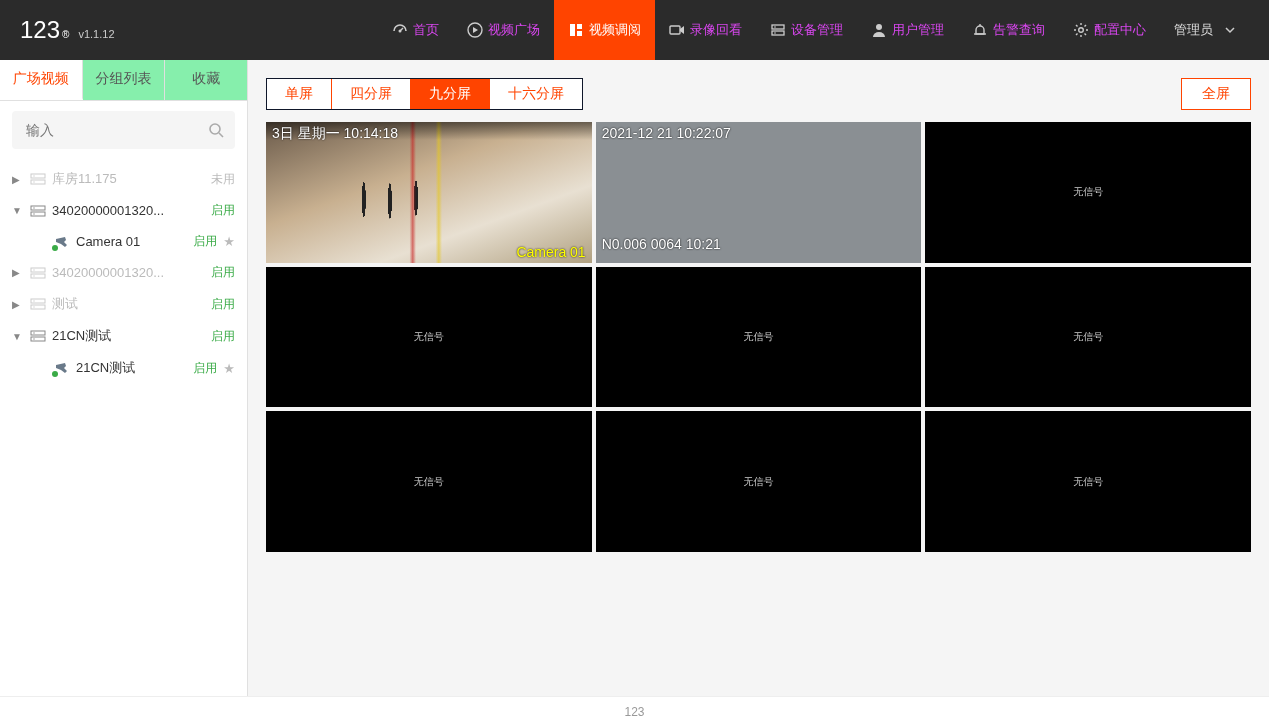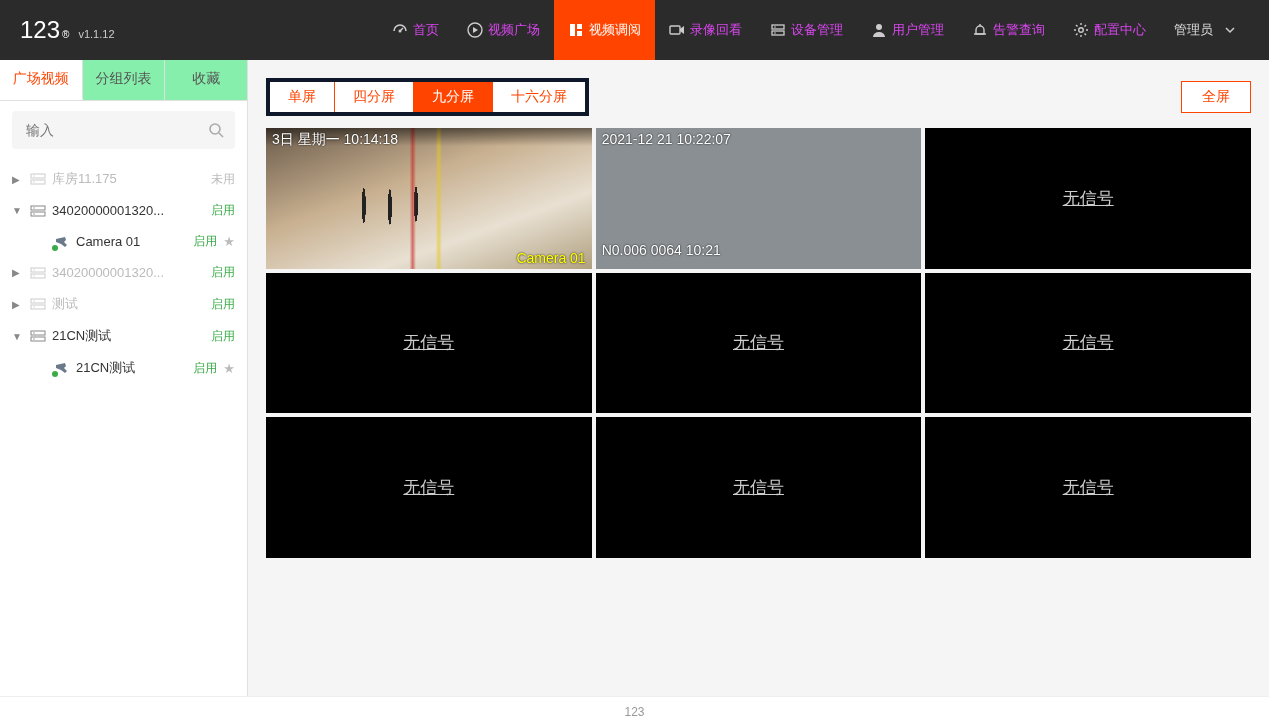--- a/index.html
+++ b/index.html
@@ -81,21 +81,21 @@
 .status.green { color:#3aab47; }
 .status.grey { color:#bbb; }
 .tree-row.child { padding-left: 28px; }
 .star { color:#bbb; font-size:13px; }
 .cam-icon{ position:relative; }
 .cam-dot{ position:absolute; left:-2px; bottom:-3px; width:6px; height:6px; border-radius:50%; background:#3aab47; }
 
 
 .main { flex:1; padding: 18px 18px 0 18px; display:flex; flex-direction:column; }
 .toolbar { display:flex; align-items:center; margin-bottom: 12px; }
-.layout-btns { display:flex; border:4px solid #0f172a;align-items:flex-end; }
+.layout-btns { display:flex; border:1px solid #0f172a;align-items:flex-end; }
 .layout-btn {
   padding: 6px 18px;
   color:#ff4400;
   cursor:pointer;
   border-right:1px solid #ff4400;
   background:#fff;
   font-size:14px;
 }
 .layout-btn:last-child{border-right:none;}
 .layout-btn.active { background:#ff4400; color:#fff; }
@@ -104,21 +104,21 @@
   border:1px solid #ff4400;
   color:#ff4400;
   padding:6px 20px;
   cursor:pointer;
   background:#fff;
   font-size:14px;
 }
 
 .grid { display:grid; grid-template-columns: repeat(3,1fr); grid-template-rows: repeat(3,1fr); gap:4px; background:#f5f5f5; height: 430px;}
 .cell { background:#000; color:#fff; display:flex; align-items:center; justify-content:center; position:relative; overflow:hidden; }
-.cell .nosignal { color:#ccc; font-size:17px;text-decoration:underline; }
+.cell .nosignal { color:#ccc; font-size:10px; }
 .cell.feed1 { background: linear-gradient(160deg,#6a5a4a 0%, #c8b090 40%, #e8e0d2 70%, #b0a080 100%); }
 .cell.feed1::after{
   content:"";
   position:absolute; inset:0;
   background:
     linear-gradient(to bottom, rgba(0,0,0,0.5) 0, transparent 18px),
     linear-gradient(90deg, transparent 44%, rgba(200,30,30,0.6) 45%, transparent 46%),
     linear-gradient(90deg, transparent 52%, rgba(230,200,30,0.6) 53%, transparent 54%),
     radial-gradient(2px 18px at 30% 55%, #222 98%, transparent),
     radial-gradient(2px 18px at 38% 56%, #222 98%, transparent),

